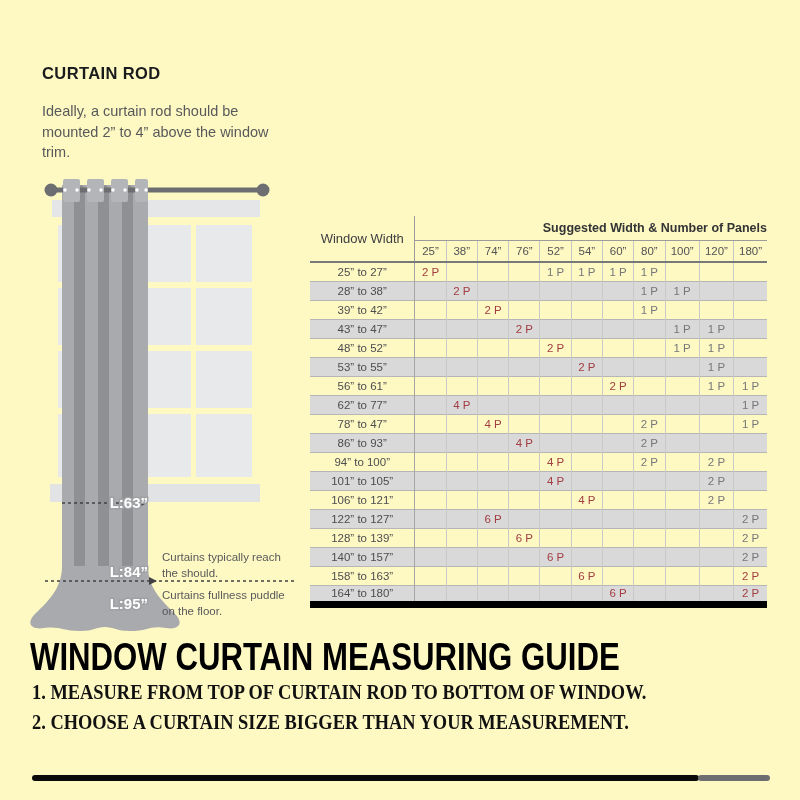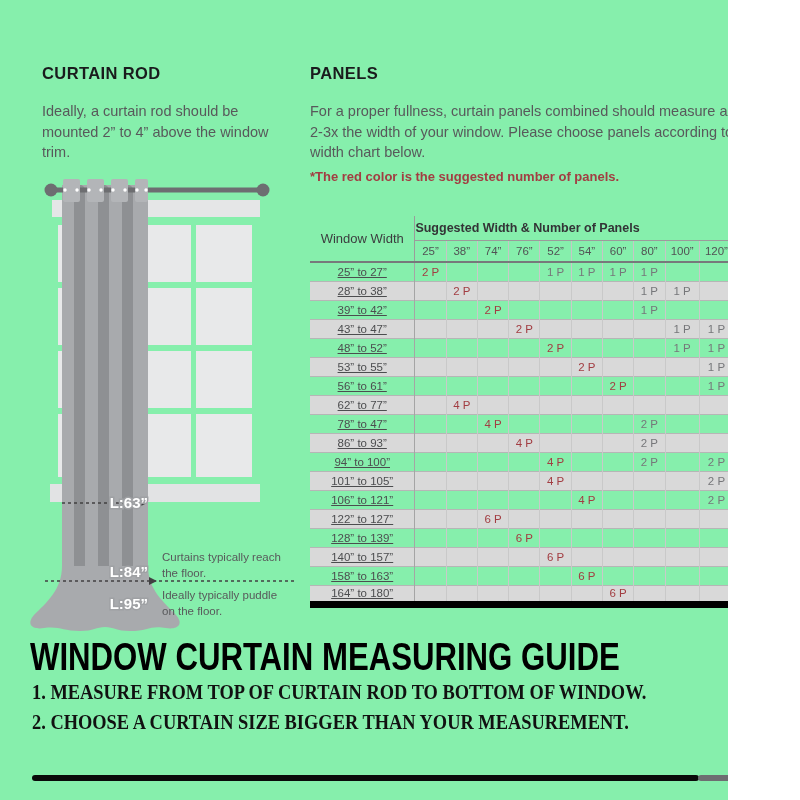--- a/index.html
+++ b/index.html
@@ -1,18 +1,18 @@
 <!DOCTYPE html>
 <html><head>
 <meta charset="utf-8">
 <style>
   * { margin:0; padding:0; box-sizing:border-box; }
   html,body { background:#fff; }
   .page {
-    position:relative; width:728px; height:800px; background:#86efac;
+    position:relative; width:800px; height:800px; background:#fef9c3;
     font-family:"Liberation Sans", sans-serif; overflow:hidden;
   }
   
   .col-heading {
     font-size:16.5px; font-weight:bold; letter-spacing:.4px; color:#1a1b1d;
   }
   .col-body {
     margin-top:18px; font-size:14.5px; line-height:1.42; color:#58595b;
   }
   .left-col  { position:absolute; left:42px;  top:64px; width:240px; }
@@ -21,32 +21,32 @@
 
   
   .table-wrap { position:absolute; left:310px; top:216px; width:457px; }
   table { border-collapse:collapse; table-layout:fixed; width:457px; }
   th, td { padding:0; font-weight:normal; }
   th.corner {
     font-size:13px; color:#3c3d3f; text-align:center; vertical-align:middle;
     border-right:1px solid #9b9b9b; border-bottom:2px solid #77797b;
   }
   th.span-h {
-    font-size:12.5px; font-weight:bold; color:#333436; text-align:left;
+    font-size:12.5px; font-weight:bold; color:#333436; text-align:right;
     height:24px; vertical-align:middle; border-bottom:1px solid #9b9b9b;
   }
   th.size-h {
     font-size:11.5px; color:#515254; text-align:center; height:22px;
     vertical-align:middle; border-left:1px solid #c6c6c6;
     border-bottom:2px solid #77797b;
     margin-left:40px;
   }
   td { height:19px; font-size:11.5px; text-align:center; vertical-align:middle;
        color:#76777a; border-top:1px solid #b6b6b6; border-left:1px solid #c9c9c9; }
-  td.rowlabel { color:#4c4d4f; border-left:none; border-right:1px solid #a5a5a5;text-decoration:underline; }
+  td.rowlabel { color:#4c4d4f; border-left:none; border-right:1px solid #a5a5a5; }
   tr.stripe td { background:#d9d9d9; }
   td.red { color:#a23d42; }
   tr:last-child td { border-bottom:7px solid #000000; }
 
   
   .illus { position:absolute; left:18px; top:168px; width:292px; height:470px; }
   .illus svg { position:absolute; left:0; top:0; }
   .annot {
     position:absolute; width:124px; font-size:11.5px; line-height:1.4;
     color:#58595b;
@@ -78,25 +78,20 @@
 </head>
 <body>
 
 <div class="page">
 
   <section class="left-col">
     <h2 class="col-heading">CURTAIN ROD</h2>
     <p class="col-body">Ideally, a curtain rod should be mounted 2” to 4” above the window trim.</p>
   </section>
 
-  <section class="right-col">
-    <h2 class="col-heading">PANELS</h2>
-    <p class="col-body">For a proper fullness, curtain panels combined should measure approx. 2-3x the width of your window. Please choose panels according to the width chart below.</p>
-    <p class="red-note">*The red color is the suggested number of panels.</p>
-  </section>
 
   <div class="table-wrap">
     <table>
         <colgroup>
           <col style="width: 104px;">
           <col style="width: 31px;">
           <col style="width: 31px;">
           <col style="width: 31px;">
           <col style="width: 31px;">
           <col style="width: 31px;">
@@ -442,22 +437,22 @@
         <line x1="27" y1="413" x2="279" y2="413"></line>
       </g>
       <path d="M121 331 L129 335 L121 339 Z" fill="#414042"></path>
       <path d="M131 409 L139 413 L131 417 Z" fill="#414042"></path>
 
       <text class="len-label" x="130" y="340" text-anchor="end">L:63”</text>
       <text class="len-label" x="130" y="409" text-anchor="end">L:84”</text>
       <text class="len-label" x="130" y="441" text-anchor="end">L:95”</text>
     </svg>
 
-    <div class="annot annot-2">Curtains typically reach the floor.</div>
-    <div class="annot annot-3">Ideally typically puddle on the floor.</div>
+    <div class="annot annot-2">Curtains typically reach the should.</div>
+    <div class="annot annot-3">Curtains fullness puddle on the floor.</div>
   </div>
 
   <h1 class="big-title">WINDOW CURTAIN MEASURING GUIDE</h1>
   <div class="steps">
     <div class="step">1. MEASURE FROM TOP OF CURTAIN ROD TO BOTTOM OF WINDOW.</div>
     <div class="step">2. CHOOSE A CURTAIN SIZE BIGGER THAN YOUR MEASUREMENT.</div>
   </div>
   <div class="bottom-bar">
     <div class="bar-black"></div>
     <div class="bar-gray"></div>

